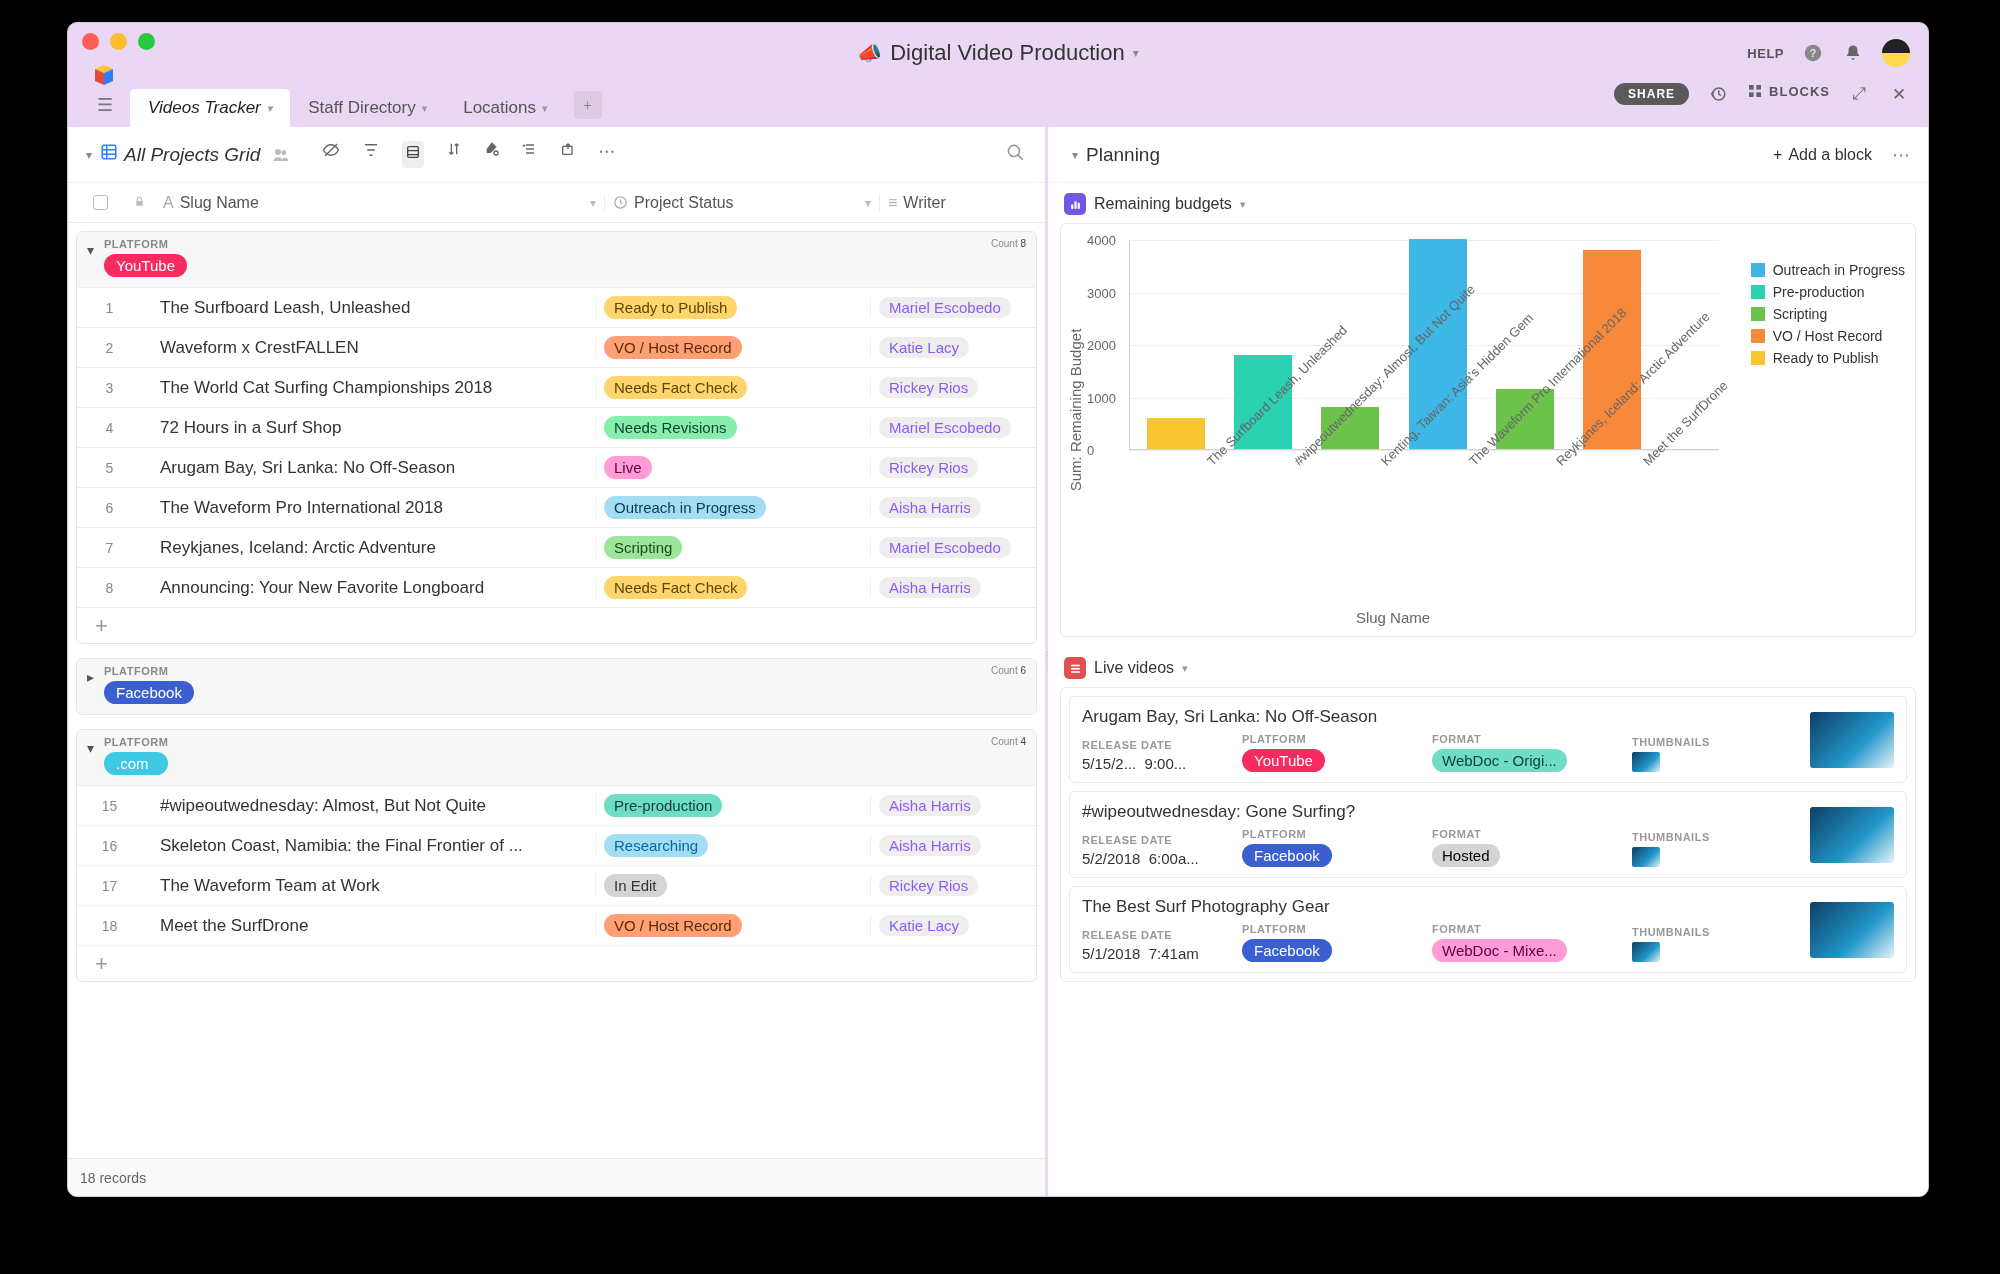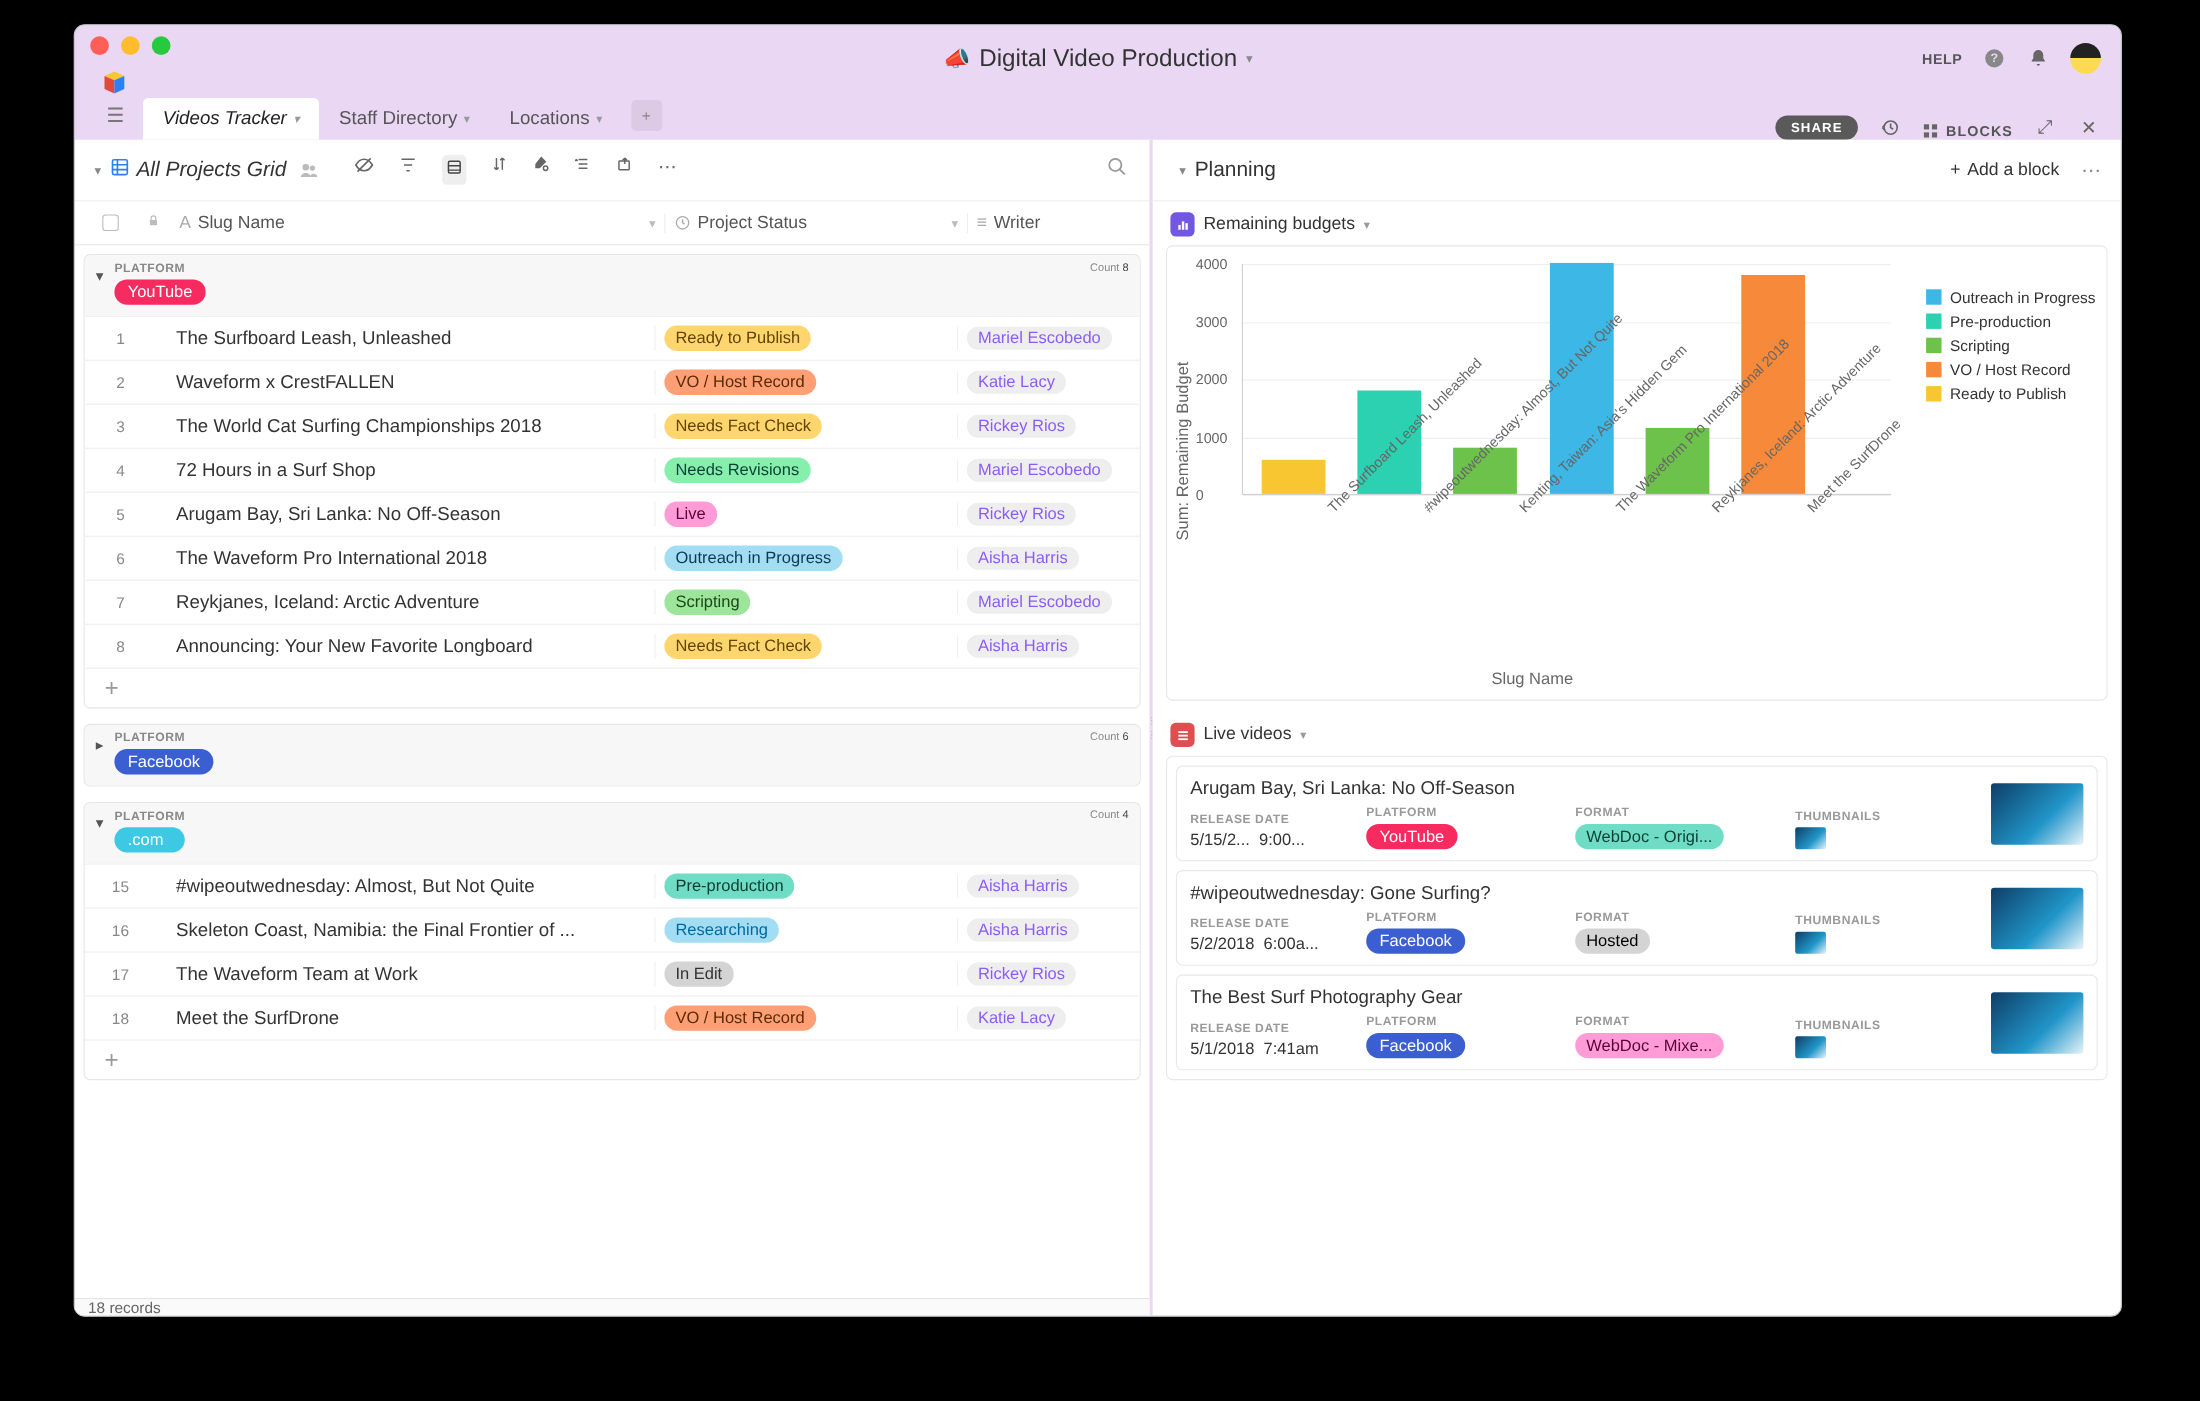--- a/index.html
+++ b/index.html
@@ -17,21 +17,21 @@
 .topright { position:absolute; right:18px; top:0; bottom:0; display:flex; align-items:center; gap:18px;}
 .help{font-size:13px; font-weight:600; color:#555; letter-spacing:.5px;}
 .iconbtn{width:22px;height:22px;color:#666; display:flex;align-items:center;justify-content:center; font-size:17px;}
 .avatar{width:28px;height:28px;border-radius:50%; background:linear-gradient(#222 50%, #ffd94f 50%);}
 .tabbar { height:44px; display:flex; align-items:end; padding-left:12px; position:relative;}
 .hamb{width:50px;height:44px;display:flex;align-items:center;justify-content:center;color:#777;font-size:18px;}
 .tab { height:38px; padding:0 18px; display:flex; align-items:center; gap:6px; border-radius:5px 5px 0 0; font-size:17px; color:#555; cursor:pointer;}
 .tab.active{background:#fff; color:#222;font-style:italic;}
 .tab .dd{font-size:11px;color:#999;}
 .tabadd{width:28px;height:28px;display:flex;align-items:center;justify-content:center;color:#888; background:rgba(0,0,0,0.06); border-radius:4px; margin-left:8px; align-self:center;}
-.tabbar .right{position:absolute; right:18px; top:0; bottom:0; display:flex; align-items:flex-end; gap:18px;}
+.tabbar .right{position:absolute; right:18px; top:0; bottom:0; display:flex; align-items:flex-start; gap:18px;}
 .sharebtn{background:#5a5a5a;color:#fff;font-size:12px;font-weight:700;letter-spacing:1px;padding:4px 14px;border-radius:14px;}
 .blocks{display:flex;align-items:center;gap:6px;font-size:13px;font-weight:700;letter-spacing:1px;color:#555;}
 .content{display:flex; height:calc(100% - 104px);}
 .leftpane{width:980px; background:#fff; display:flex; flex-direction:column; border-right:3px solid #ead7f4;}
 .rightpane{flex:1; background:#fff; display:flex; flex-direction:column; position:relative;}
 .viewbar{height:56px;display:flex;align-items:center;padding:0 10px; border-bottom:1px solid #eee;}
 .chev{color:#888;font-size:12px; padding:0 8px; cursor:pointer;}
 .gridicon{color:#2d7ff9;font-size:18px;margin-right:6px;}
 .viewname{font-size:19px; font-weight:500;font-style:italic;}
 .toolrow{display:flex; gap:22px; margin-left:30px; color:#666;}
@@ -56,21 +56,21 @@
 .gh-count{margin-left:auto;font-size:10px;color:#888;text-align:center;}
 .gh-count b{color:#444;font-weight:500;}
 .row{display:flex;height:40px;align-items:center;border-top:1px solid #eee;background:#fff;}
 .rn{width:65px;text-align:center;color:#888;font-size:14px;}
 .rslug{flex:1;font-size:17px;padding-left:18px;white-space:nowrap;overflow:hidden;text-overflow:ellipsis;}
 .rstatus{width:275px;padding-left:8px;border-left:1px solid #f0f0f0;}
 .rwriter{width:166px;padding-left:8px;border-left:1px solid #f0f0f0;}
 .statpill{display:inline-flex;padding:3px 10px;border-radius:14px;font-size:15px;}
 .writerpill{display:inline-flex;padding:2px 10px;border-radius:14px;font-size:15px;background:#eee;color:#8b5cf6;}
 .addrow{display:flex;align-items:center;height:36px;padding-left:18px;color:#999;font-size:22px;border-top:1px solid #eee;}
-.footer{height:16px;border-top:1px solid #e5e5e5;display:flex;align-items:center;padding-left:12px;font-size:14px;color:#666;background:#fafafa;}
+.footer{height:38px;border-top:1px solid #e5e5e5;display:flex;align-items:center;padding-left:12px;font-size:14px;color:#666;background:#fafafa;}
 
 .plhead{height:56px;display:flex;align-items:center;padding:0 16px;border-bottom:1px solid #eee;position:relative;}
 .plhead .t{font-size:19px;}
 .addblock{margin-left:auto;display:flex;align-items:center;gap:6px;font-size:16px;color:#333;cursor:pointer;}
 .dots{margin-left:20px;color:#888;font-size:18px;letter-spacing:2px;cursor:pointer;}
 .blockt{display:flex;align-items:center;gap:8px;padding:10px 16px 4px 16px;font-size:16px;color:#333;}
 .blockt .bic{width:22px;height:22px;border-radius:5px;display:flex;align-items:center;justify-content:center;color:#fff;}
 .blockt .dd{color:#999;font-size:11px;}
 .chartbox{margin:4px 12px 10px 12px;padding:6px;border:1px solid #e8e8e8;border-radius:6px;}
 .chart{position:relative;height:400px;}

